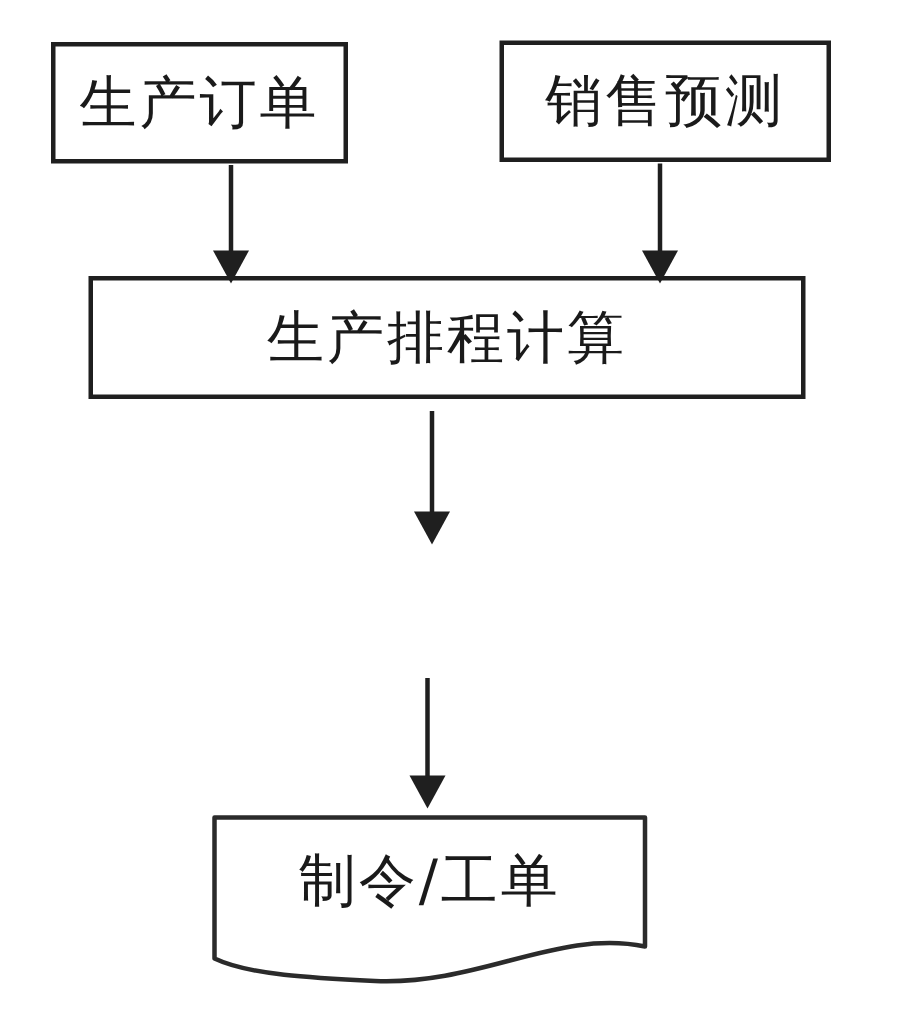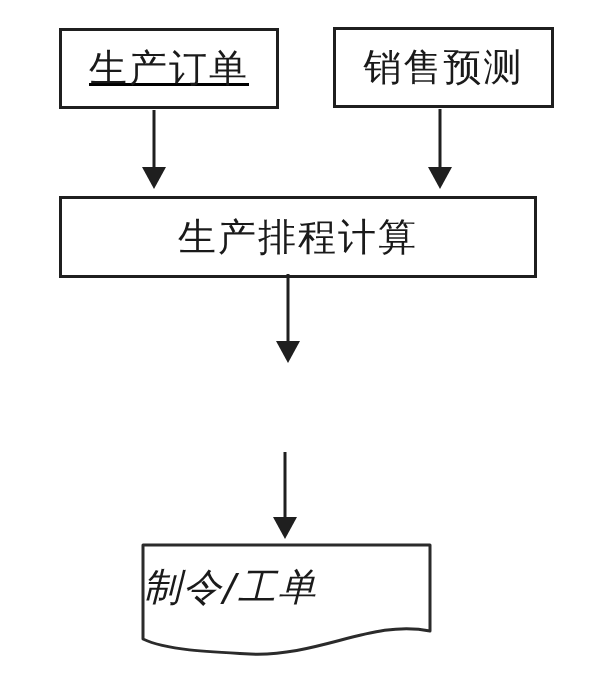--- a/index.html
+++ b/index.html
@@ -24,44 +24,43 @@
     align-items: center;
     justify-content: center;
     z-index: 1;
   }
   .node-label {
     color: #1a1a1a;
     font-size: 38px;
     letter-spacing: 2px;
     white-space: nowrap;
   }
-  .node-production-order   { left: 59px;  top: 28px;  width: 220px; height: 81px; text-decoration: underline; }
+  .node-production-order   { left: 34px;  top: 28px;  width: 198px; height: 81px; }
   .node-sales-forecast     { left: 333px; top: 27px;  width: 221px; height: 81px; }
-  .node-scheduling-calc    { left: 59px;  top: 196px; width: 478px; height: 82px; }
+  .node-scheduling-calc    { left: 59px;  top: 184px; width: 478px; height: 82px; }
   .node-planner-adjust     { left: 52px;  top: 366px; width: 480px; height: 85px; }
   .connector-layer {
     position: absolute;
     left: 0;
     top: 0;
     width: 600px;
     height: 674px;
     z-index: 2;
     pointer-events: none;
   }
   .doc-label-wrap {
     position: absolute;
     left: 143px;
     top: 545px;
     width: 287px;
     height: 84px;
     display: flex;
     align-items: center;
-    justify-content: flex-start;
+    justify-content: center;
     z-index: 3;
-    font-style: italic;
   }
 </style>
 </head>
 <body>
 
 <div class="canvas">
 
   <div class="node node-production-order">
     <span class="node-label">生产订单</span>
   </div>

